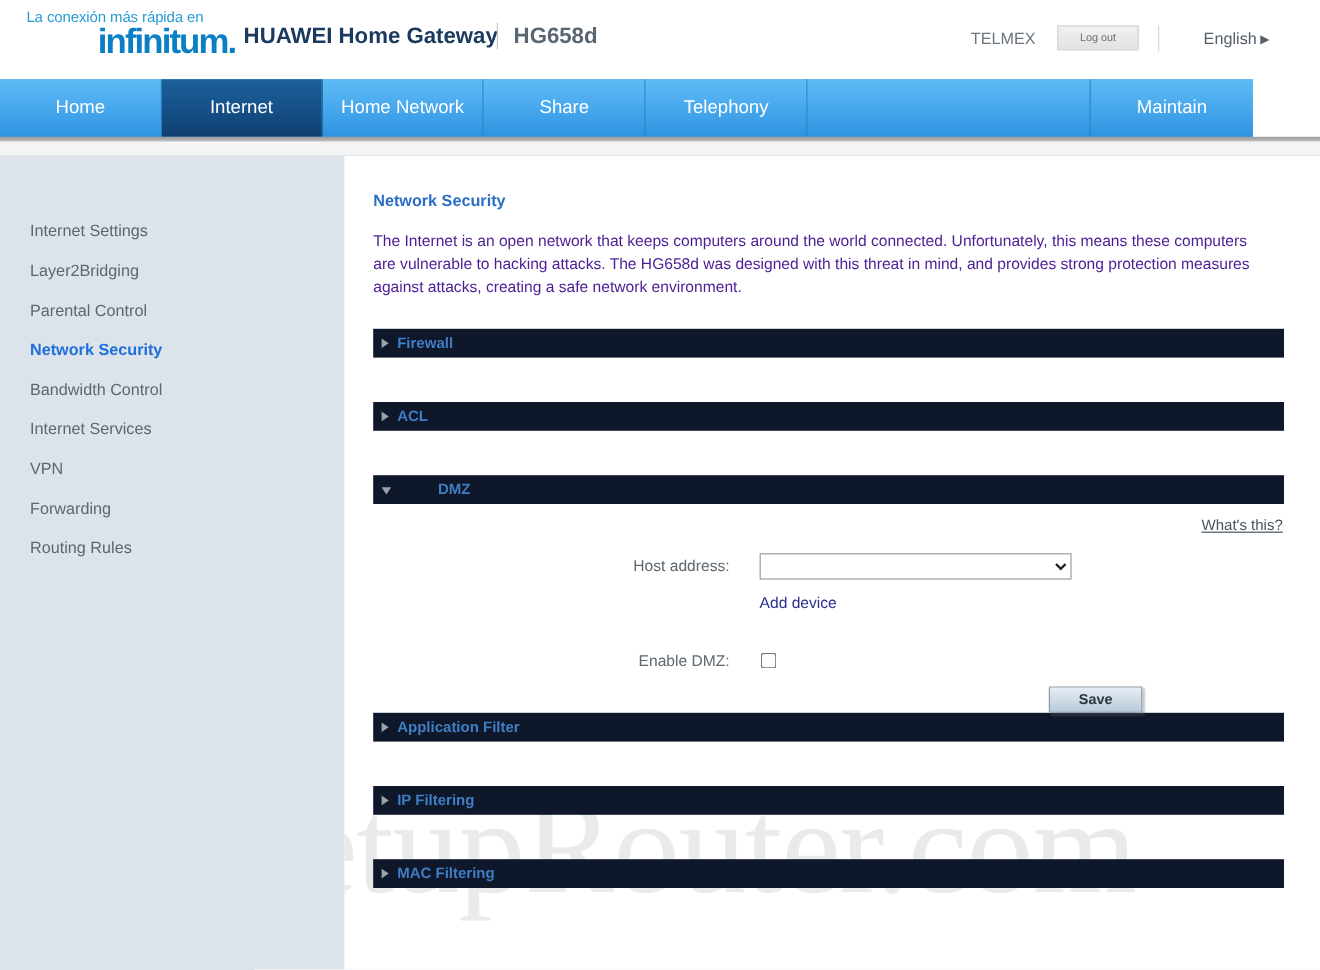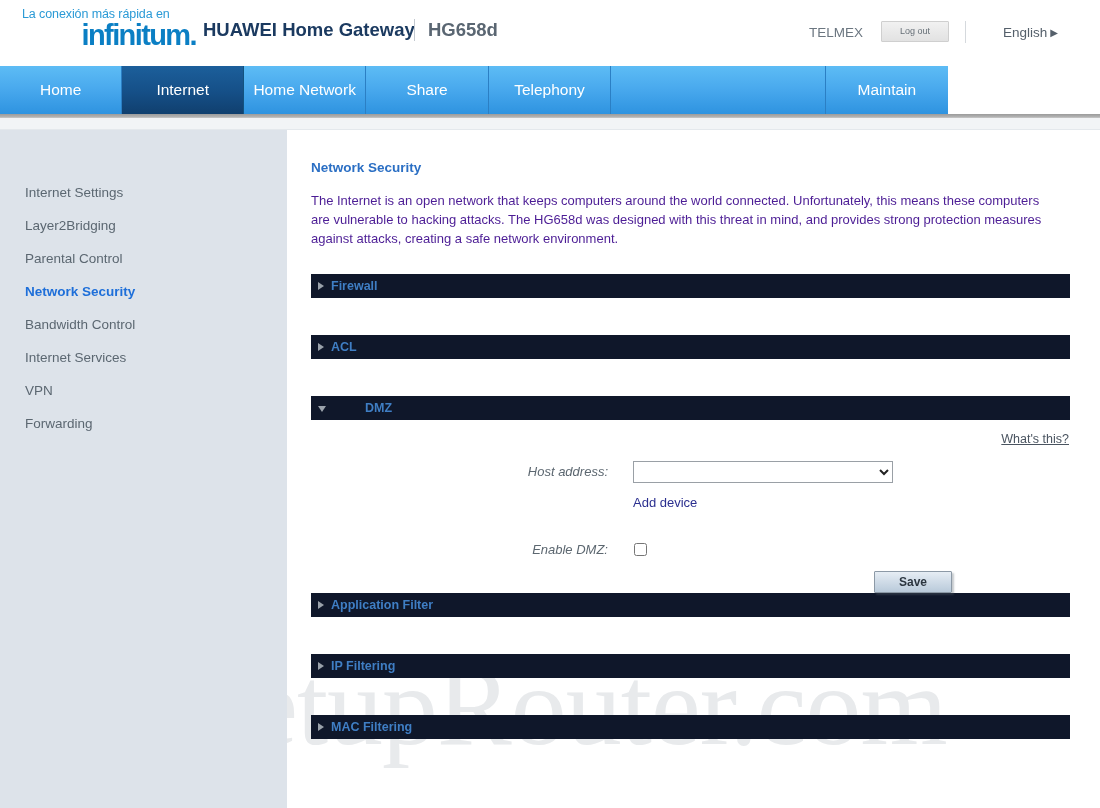--- a/index.html
+++ b/index.html
@@ -94,21 +94,21 @@
     font-size: 10px;
     color: #55606b;
     margin-left: 3px;
     position: relative; top: -1px;
   }
 
   
   .navwrap { position: relative; width: 1100px; height: 52px; }
   .nav {
     display: flex;
-    width: 948px; height: 48px;
+    width: 1044px; height: 48px;
     background: linear-gradient(to bottom, #5dbcf5 0%, #4aaaee 45%, #2e93e0 100%);
   }
   .nav-item {
     position: relative;
     height: 48px;
     display: flex;
     align-items: center;
     justify-content: center;
     color: #ffffff;
     font-size: 15.5px;
@@ -246,21 +246,20 @@
     align-items: flex-start;
     margin-bottom: 0;
   }
   .form-label {
     width: 322px;
     text-align: right;
     padding-right: 25px;
     font-size: 13px;
     color: #5c6770;
     line-height: 22px;
-    font-style: italic;
   }
   .form-field { flex: 1; }
 
   select.host-select {
     width: 260px;
     height: 22px;
     font-size: 12px;
     font-family: "Liberation Sans", sans-serif;
     border: 1px solid #9aa0a6;
     background: #ffffff;
@@ -360,20 +359,21 @@
 
   <div class="sidebar" id="sidebar-root">
       <div class="side-item"><span>Internet Settings</span></div>
       <div class="side-item"><span>Layer2Bridging</span></div>
       <div class="side-item"><span>Parental Control</span></div>
       <div class="side-item active"><span>Network Security</span></div>
       <div class="side-item"><span>Bandwidth Control</span></div>
       <div class="side-item"><span>Internet Services</span></div>
       <div class="side-item"><span>VPN</span></div>
       <div class="side-item"><span>Forwarding</span></div>
+      <div class="side-item"><span>Routing Rules</span></div>
     </div>
 
   <div class="content">
     <div class="watermark">SetupRouter.com</div>
 
     <div class="content-inner">
       <div class="page-title">Network Security</div>
       <div class="page-desc">The Internet is an open network that keeps computers around the world connected. Unfortunately, this means these computers are vulnerable to hacking attacks. The HG658d was designed with this threat in mind, and provides strong protection measures against attacks, creating a safe network environment.</div>
 
       <div class="sec-head">

